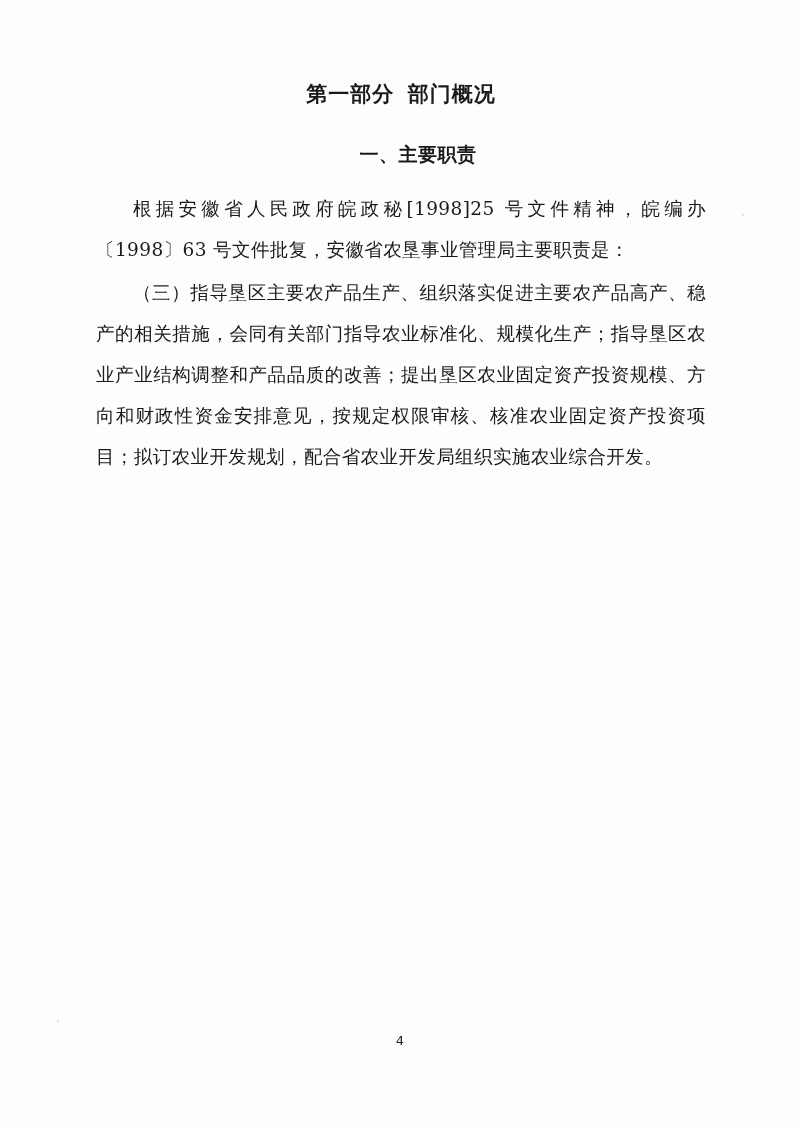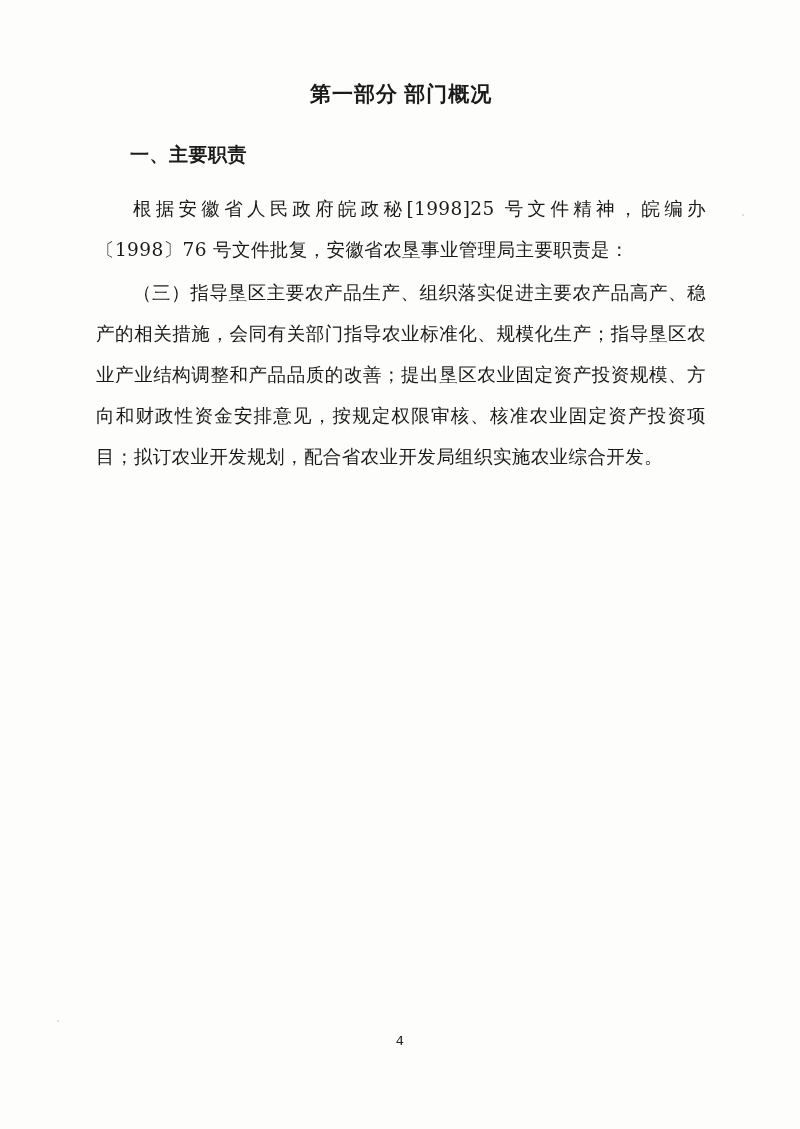--- a/index.html
+++ b/index.html
@@ -28,29 +28,30 @@
     left: 96px;
     top: 80px;
     width: 610px;
   }
   .doc-title {
     text-align: center;
     font-size: 21px;
     font-weight: bold;
     letter-spacing: 1px;
     margin: 0 0 34px 0;
-    font-family: Liberation Serif, serif;
+    font-family: Liberation Mono, monospace;
   }
   .section-heading {
     font-size: 19px;
     font-weight: bold;
     margin: 0 0 20px 0;
     text-indent: 34px;
     letter-spacing: 0.5px;
     font-family: "DejaVu Sans", "Liberation Sans", sans-serif;
+    text-align: center;
   }
   .para {
     font-size: 18.5px;
     line-height: 41px;
     text-indent: 37px;
     margin: 0 0 2px 0;
     text-align: justify;
     text-justify: inter-ideograph;
     letter-spacing: 0.4px;
   }
@@ -79,21 +80,21 @@
 
   <div class="speck" style="left:57px; top:1020px;"></div>
   <div class="speck" style="left:742px; top:214px;"></div>
 
   <div class="content">
 
     <h1 class="doc-title">第一部分  部门概况</h1>
 
     <h2 class="section-heading">一、主要职责</h2>
 
-    <p class="para">根据安徽省人民政府皖政秘[1998]25 号文件精神，皖编办〔1998〕76 号文件批复，安徽省农垦事业管理局主要职责是：</p>
+    <p class="para">根据安徽省人民政府皖政秘[1998]25 号文件精神，皖编办〔1998〕63 号文件批复，安徽省农垦事业管理局主要职责是：</p>
 
 
 
     <p class="para">（三）指导垦区主要农产品生产、组织落实促进主要农产品高产、稳产的相关措施，会同有关部门指导农业标准化、规模化生产；指导垦区农业产业结构调整和产品品质的改善；提出垦区农业固定资产投资规模、方向和财政性资金安排意见，按规定权限审核、核准农业固定资产投资项目；拟订农业开发规划，配合省农业开发局组织实施农业综合开发。</p>
 
 
   </div>
 
   <div class="page-number">4</div>
 

